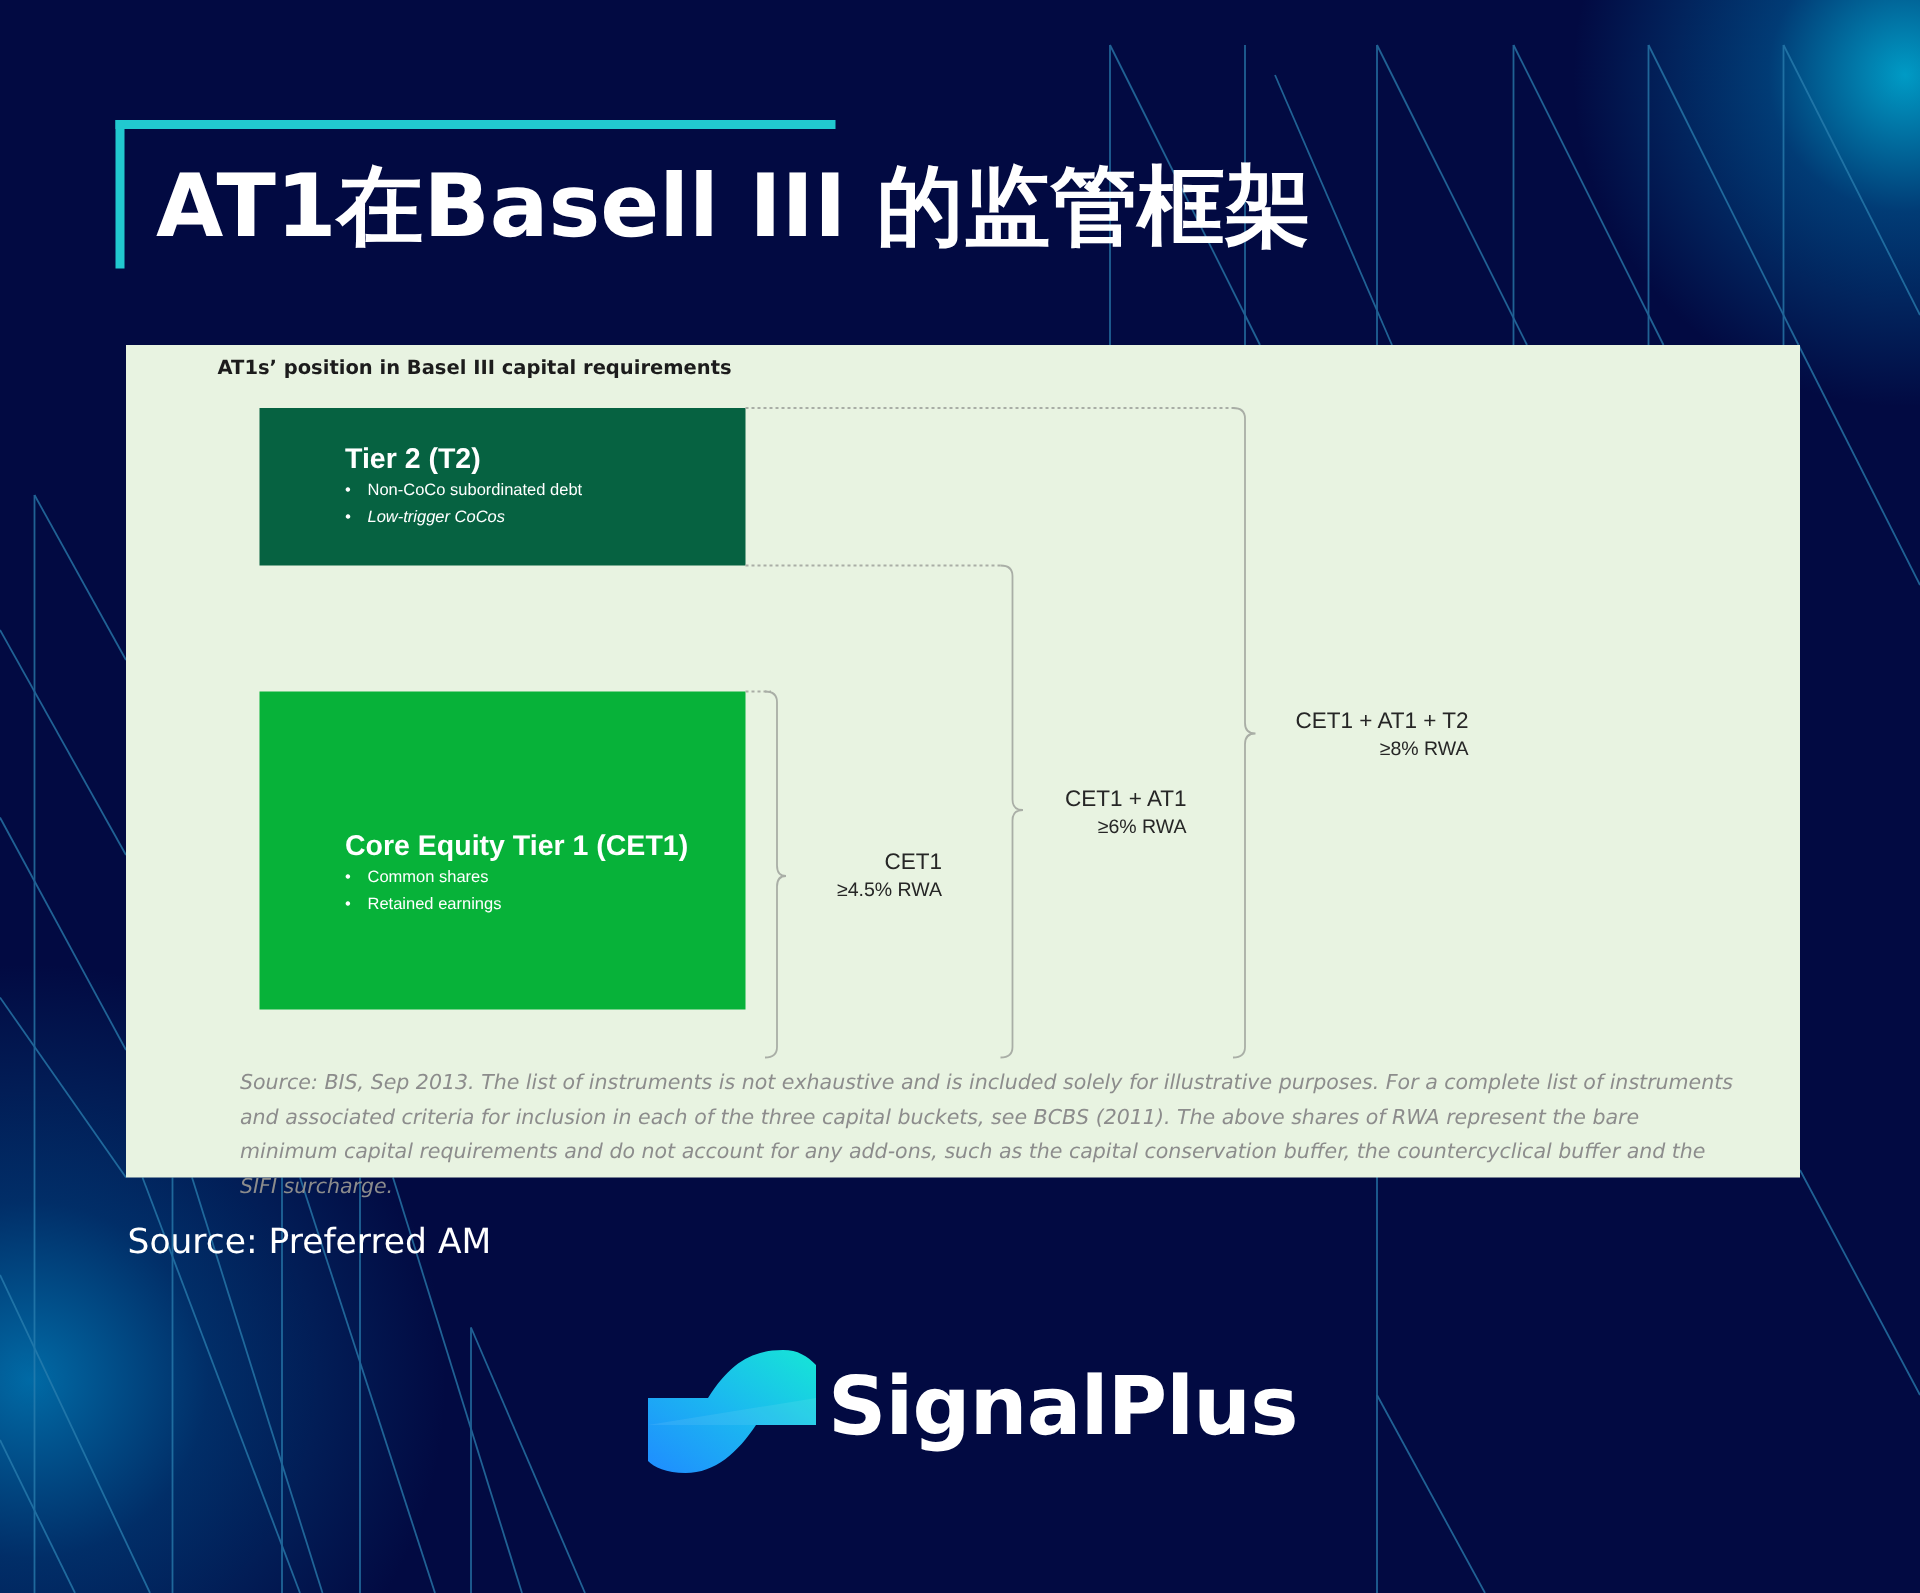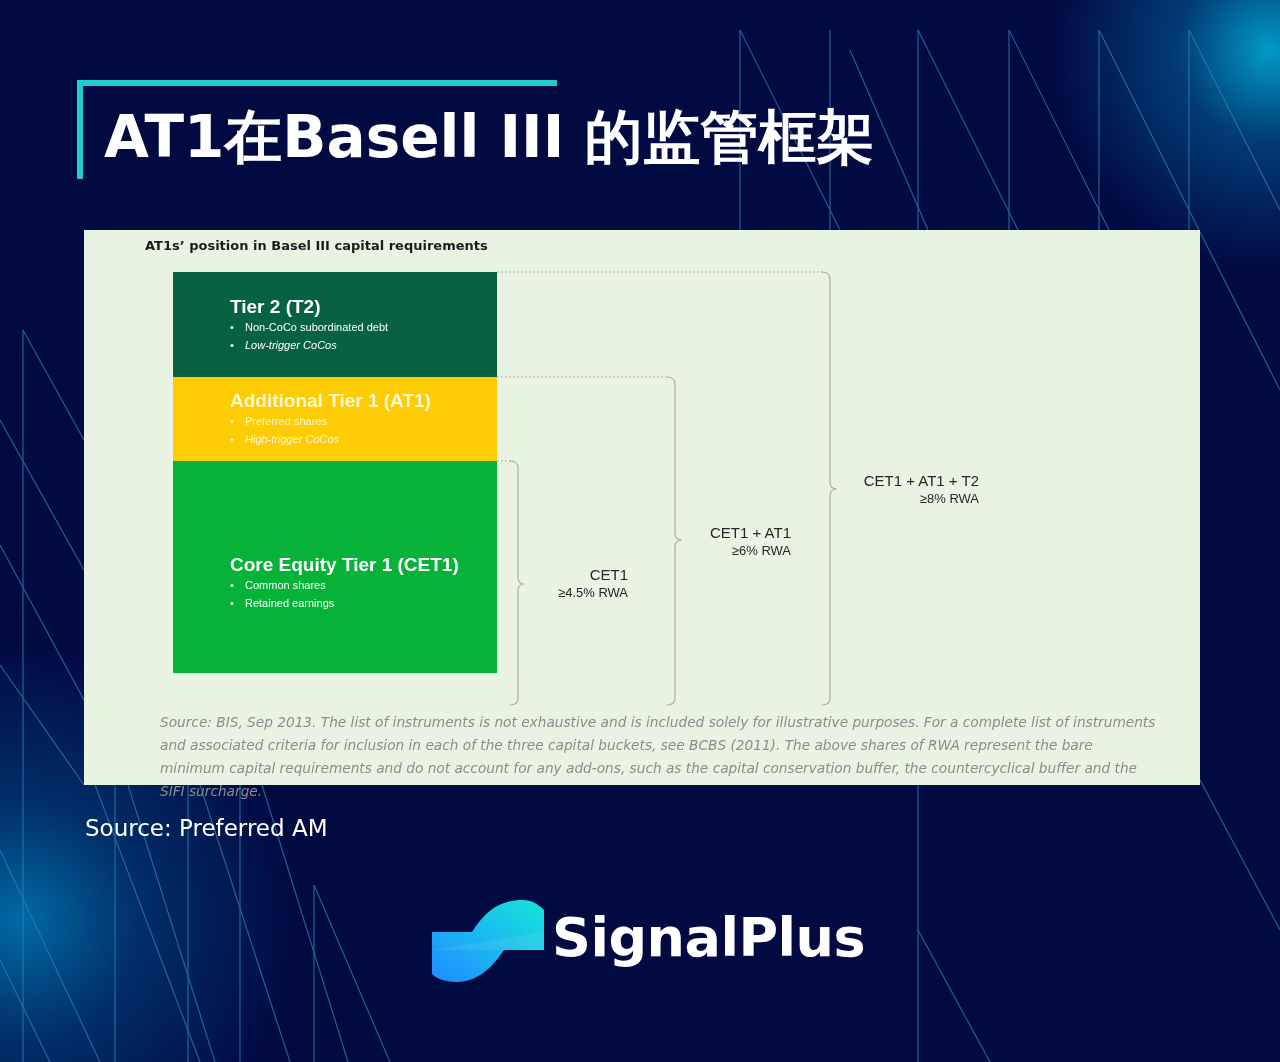--- a/index.html
+++ b/index.html
@@ -137,29 +137,20 @@
   <div class="tier tier-t2">
     <div class="tier-inner" style="top:24px;">
       <div class="tier-name">Tier 2 (T2)</div>
       <ul class="tier-list">
         <li>Non-CoCo subordinated debt</li>
         <li class="ital">Low-trigger CoCos</li>
       </ul>
     </div>
   </div>
 
-  <div class="tier tier-at1">
-    <div class="tier-inner" style="top:13px;">
-      <div class="tier-name">Additional Tier 1 (AT1)</div>
-      <ul class="tier-list">
-        <li>Preferred shares</li>
-        <li class="ital">High-trigger CoCos</li>
-      </ul>
-    </div>
-  </div>
 
   <div class="tier tier-cet1">
     <div class="tier-inner" style="top:93px;">
       <div class="tier-name">Core Equity Tier 1 (CET1)</div>
       <ul class="tier-list">
         <li>Common shares</li>
         <li>Retained earnings</li>
       </ul>
     </div>
   </div>

